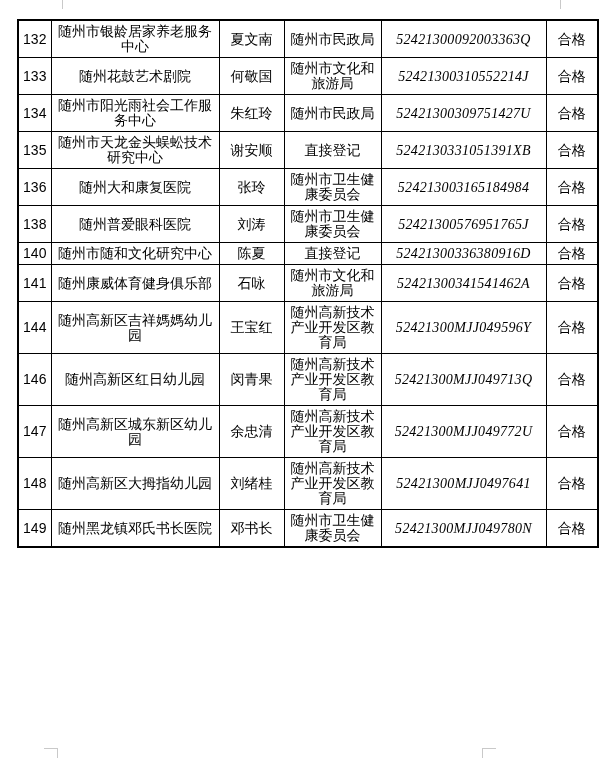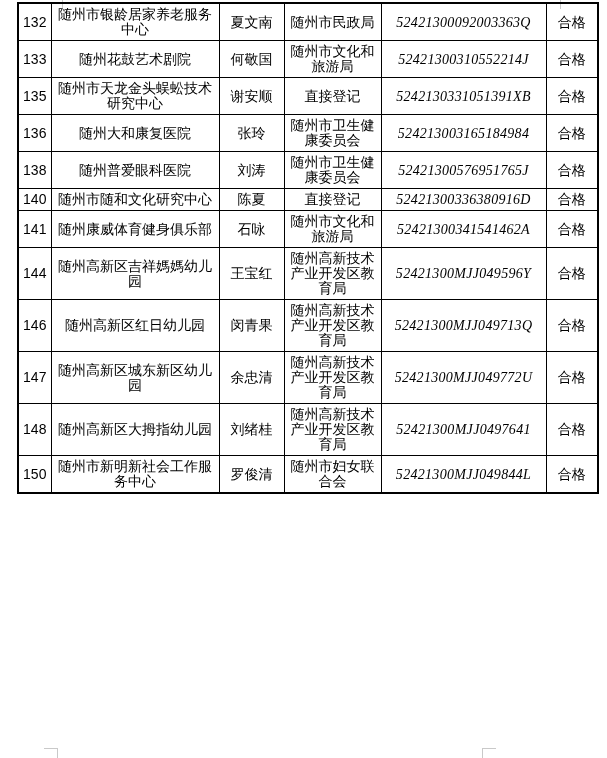--- a/index.html
+++ b/index.html
@@ -7,21 +7,21 @@
     width:607px;height:758px;
     background:#ffffff;
     overflow:hidden;
     position:relative;
     font-family:"Liberation Serif","DejaVu Serif",serif;
     color:#000000;
   }
   .page{position:absolute;inset:0;}
   table.reg{
     position:absolute;
-    left:17px;top:2px;
+    left:17px;top:19px;
     width:580px;
     border-collapse:collapse;
     table-layout:fixed;
     border:2px solid #000000;
   }
   table.reg td{
     border:1px solid #000000;
     text-align:center;
     vertical-align:middle;
     padding:3px 2px;
@@ -71,20 +71,28 @@
       <td class="c-auth">随州市民政局</td>
       <td class="c-code">52421300092003363Q</td>
       <td class="c-status">合格</td>
     </tr>
         <tr>
       <td class="c-num">133</td>
       <td class="c-name">随州花鼓艺术剧院</td>
       <td class="c-person">何敬国</td>
       <td class="c-auth">随州市文化和旅游局</td>
       <td class="c-code">52421300310552214J</td>
+      <td class="c-status">合格</td>
+    </tr>
+        <tr>
+      <td class="c-num">134</td>
+      <td class="c-name">随州市阳光雨社会工作服务中心</td>
+      <td class="c-person">朱红玲</td>
+      <td class="c-auth">随州市民政局</td>
+      <td class="c-code">52421300309751427U</td>
       <td class="c-status">合格</td>
     </tr>
         <tr>
       <td class="c-num">135</td>
       <td class="c-name">随州市天龙金头蜈蚣技术研究中心</td>
       <td class="c-person">谢安顺</td>
       <td class="c-auth">直接登记</td>
       <td class="c-code">5242130331051391XB</td>
       <td class="c-status">合格</td>
     </tr>
@@ -146,25 +154,25 @@
     </tr>
         <tr>
       <td class="c-num">148</td>
       <td class="c-name">随州高新区大拇指幼儿园</td>
       <td class="c-person">刘绪桂</td>
       <td class="c-auth">随州高新技术产业开发区教育局</td>
       <td class="c-code">52421300MJJ0497641</td>
       <td class="c-status">合格</td>
     </tr>
         <tr>
-      <td class="c-num">150</td>
-      <td class="c-name">随州市新明新社会工作服务中心</td>
-      <td class="c-person">罗俊清</td>
-      <td class="c-auth">随州市妇女联合会</td>
-      <td class="c-code">52421300MJJ049844L</td>
+      <td class="c-num">149</td>
+      <td class="c-name">随州黑龙镇邓氏书长医院</td>
+      <td class="c-person">邓书长</td>
+      <td class="c-auth">随州市卫生健康委员会</td>
+      <td class="c-code">52421300MJJ049780N</td>
       <td class="c-status">合格</td>
     </tr>
       </tbody>
   </table>
 
   <div class="corner corner-left"></div>
   <div class="corner corner-right"></div>
 
 </div>
 

